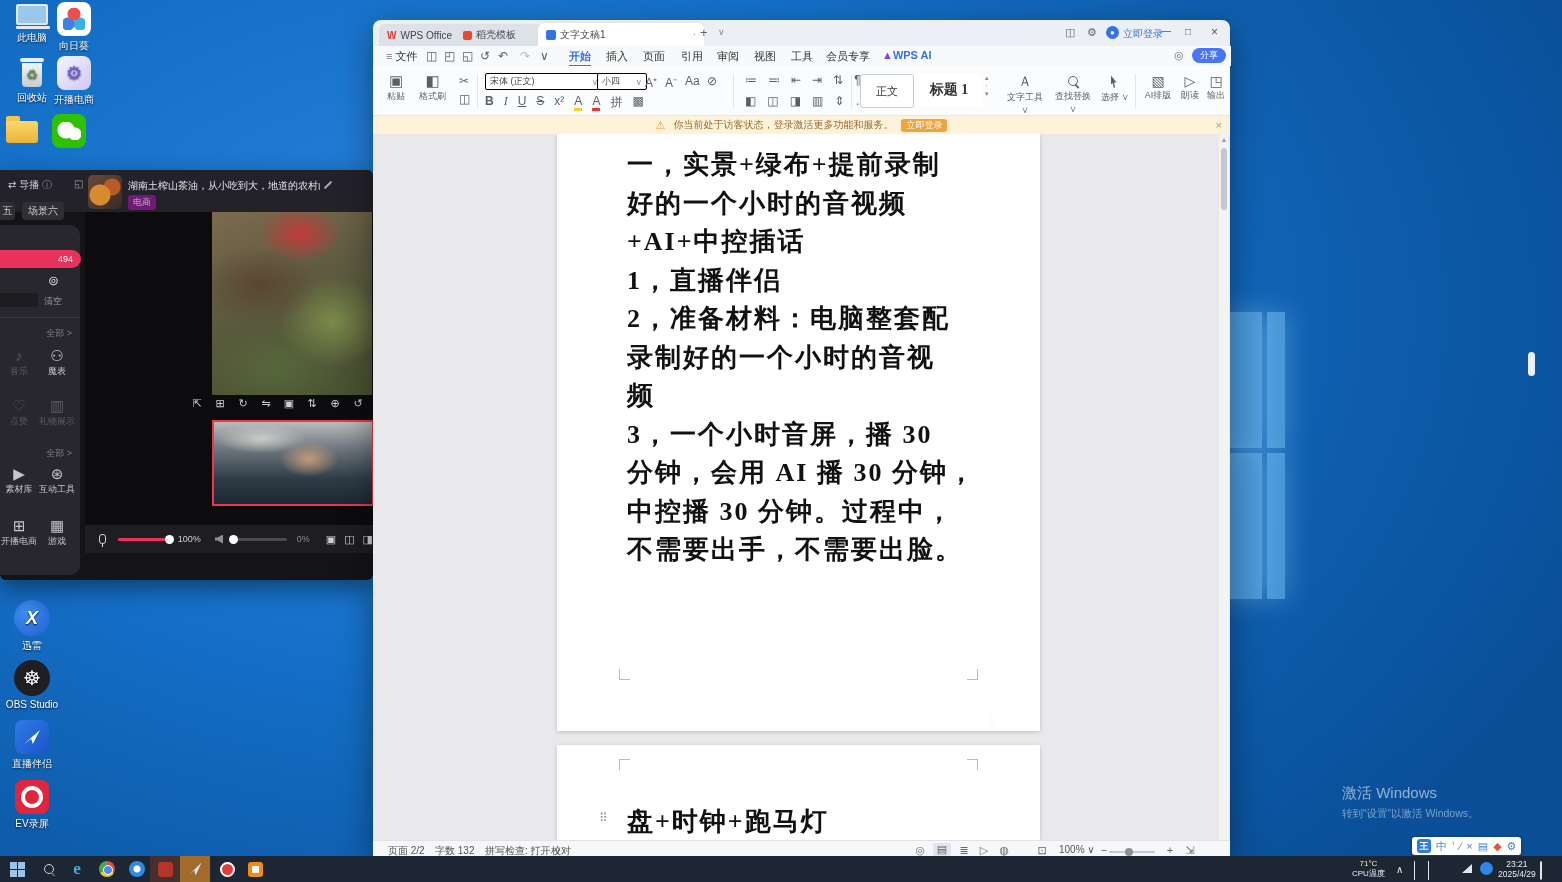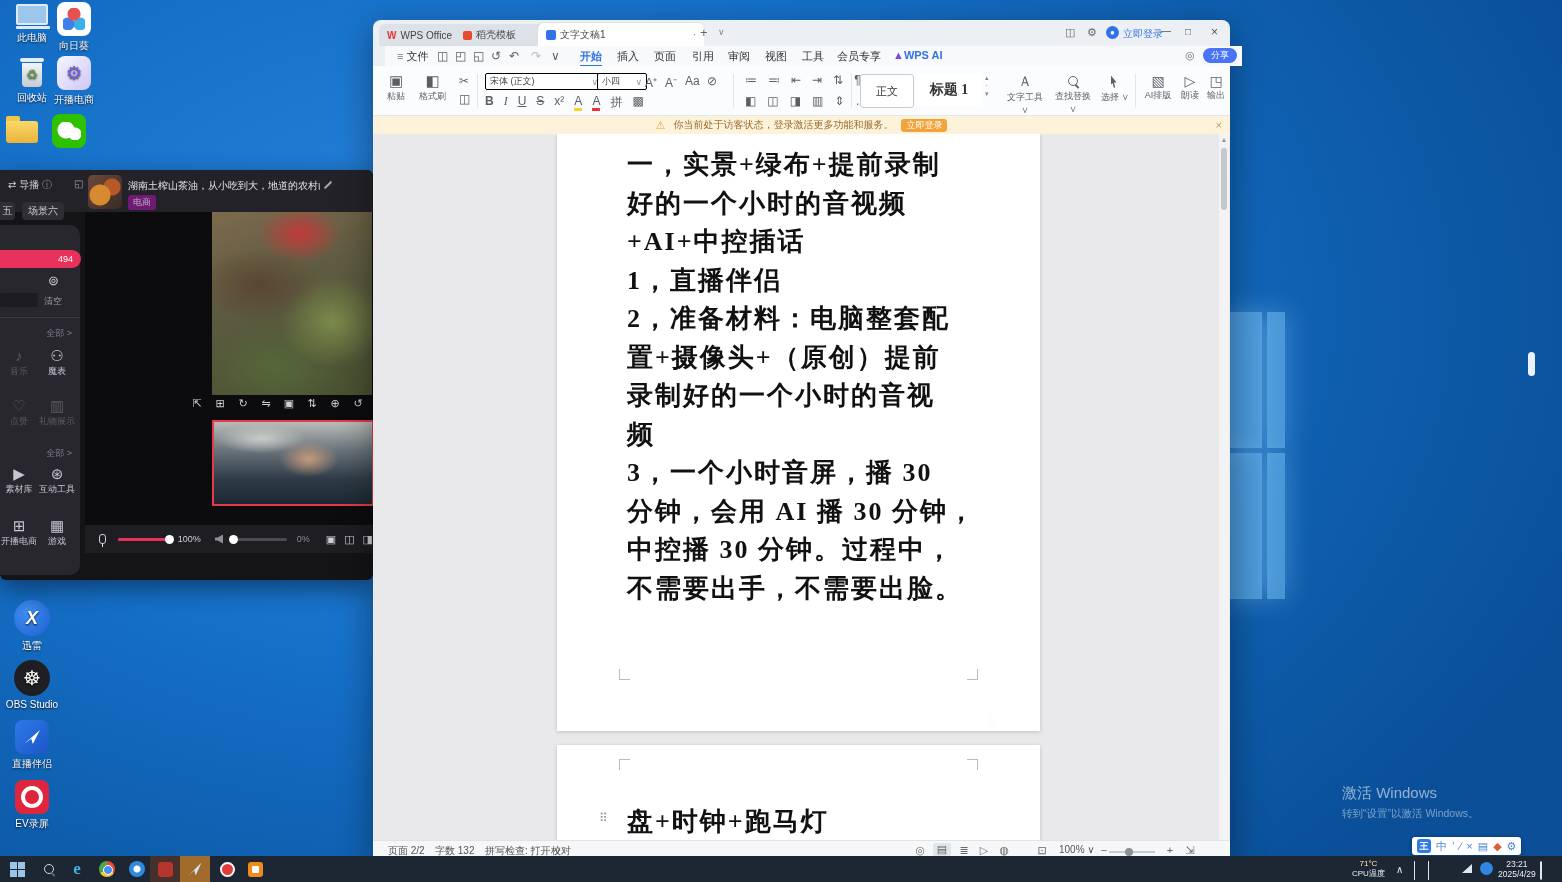--- a/index.html
+++ b/index.html
@@ -269,21 +269,21 @@
     <span class="abs" style="left:345px;top:7px;color:#888;font-size:9px;">∨</span>
     <span class="abs" style="left:692px;top:6px;color:#667;font-size:11px;">◫</span>
     <span class="abs" style="left:714px;top:6px;color:#667;font-size:11px;">⚙</span>
     <span class="abs ico" style="left:733px;top:6px;width:13px;height:13px;border-radius:50%;background:#3272e4;color:#fff;font-size:8px;">●</span>
     <span class="abs" style="left:750px;top:7px;color:#3272e4;font-size:10px;">立即登录</span>
     <span class="abs" style="left:788px;top:5px;color:#555;font-size:10px;">—</span>
     <span class="abs" style="left:812px;top:6px;color:#555;font-size:10px;">□</span>
     <span class="abs" style="left:838px;top:5px;color:#555;font-size:12px;">×</span>
   </div>
 
-  <div class="abs" style="left:12px;top:26px;width:857px;height:20px;background:#f7f9fb;">
+  <div class="abs" style="left:1px;top:26px;width:857px;height:20px;background:#f7f9fb;">
     <span class="abs menu-item" style="left:12px;top:3px;">
       <span style="color:#777;">≡</span>
       <span>文件</span>
     </span>
     <span class="abs ribicon" style="left:52px;top:3px;">◫</span>
     <span class="abs ribicon" style="left:70px;top:3px;">◰</span>
     <span class="abs ribicon" style="left:88px;top:3px;">◱</span>
     <span class="abs ribicon" style="left:106px;top:3px;">↺</span>
     <span class="abs ribicon" style="left:124px;top:3px;">↶</span>
     <span class="abs ribicon" style="left:146px;top:3px;color:#b8bcc2;">↷</span>
@@ -408,21 +408,20 @@
 
   <div class="abs" style="left:0;top:114px;width:857px;height:706px;background:#e9e9eb;overflow:hidden;">
 
     <div class="abs page" style="left:184px;top:0;width:483px;height:597px;">
       <div class="abs" style="left:70px;top:12px;">
         <div class="docline">一，实景+绿布+提前录制</div>
         <div class="docline">好的一个小时的音视频</div>
         <div class="docline">+AI+中控插话</div>
         <div class="docline">1，直播伴侣</div>
         <div class="docline">2，准备材料：电脑整套配</div>
-        <div class="docline">置+摄像头+（原创）提前</div>
         <div class="docline">录制好的一个小时的音视</div>
         <div class="docline">频</div>
         <div class="docline">3，一个小时音屏，播 30</div>
         <div class="docline">分钟，会用 AI 播 30 分钟，</div>
         <div class="docline">中控播 30 分钟。过程中，</div>
         <div class="docline">不需要出手，不需要出脸。</div>
       </div>
       <div class="abs crop bl" style="left:62px;top:535px;"></div>
       <div class="abs crop br" style="left:410px;top:535px;"></div>
     </div>

